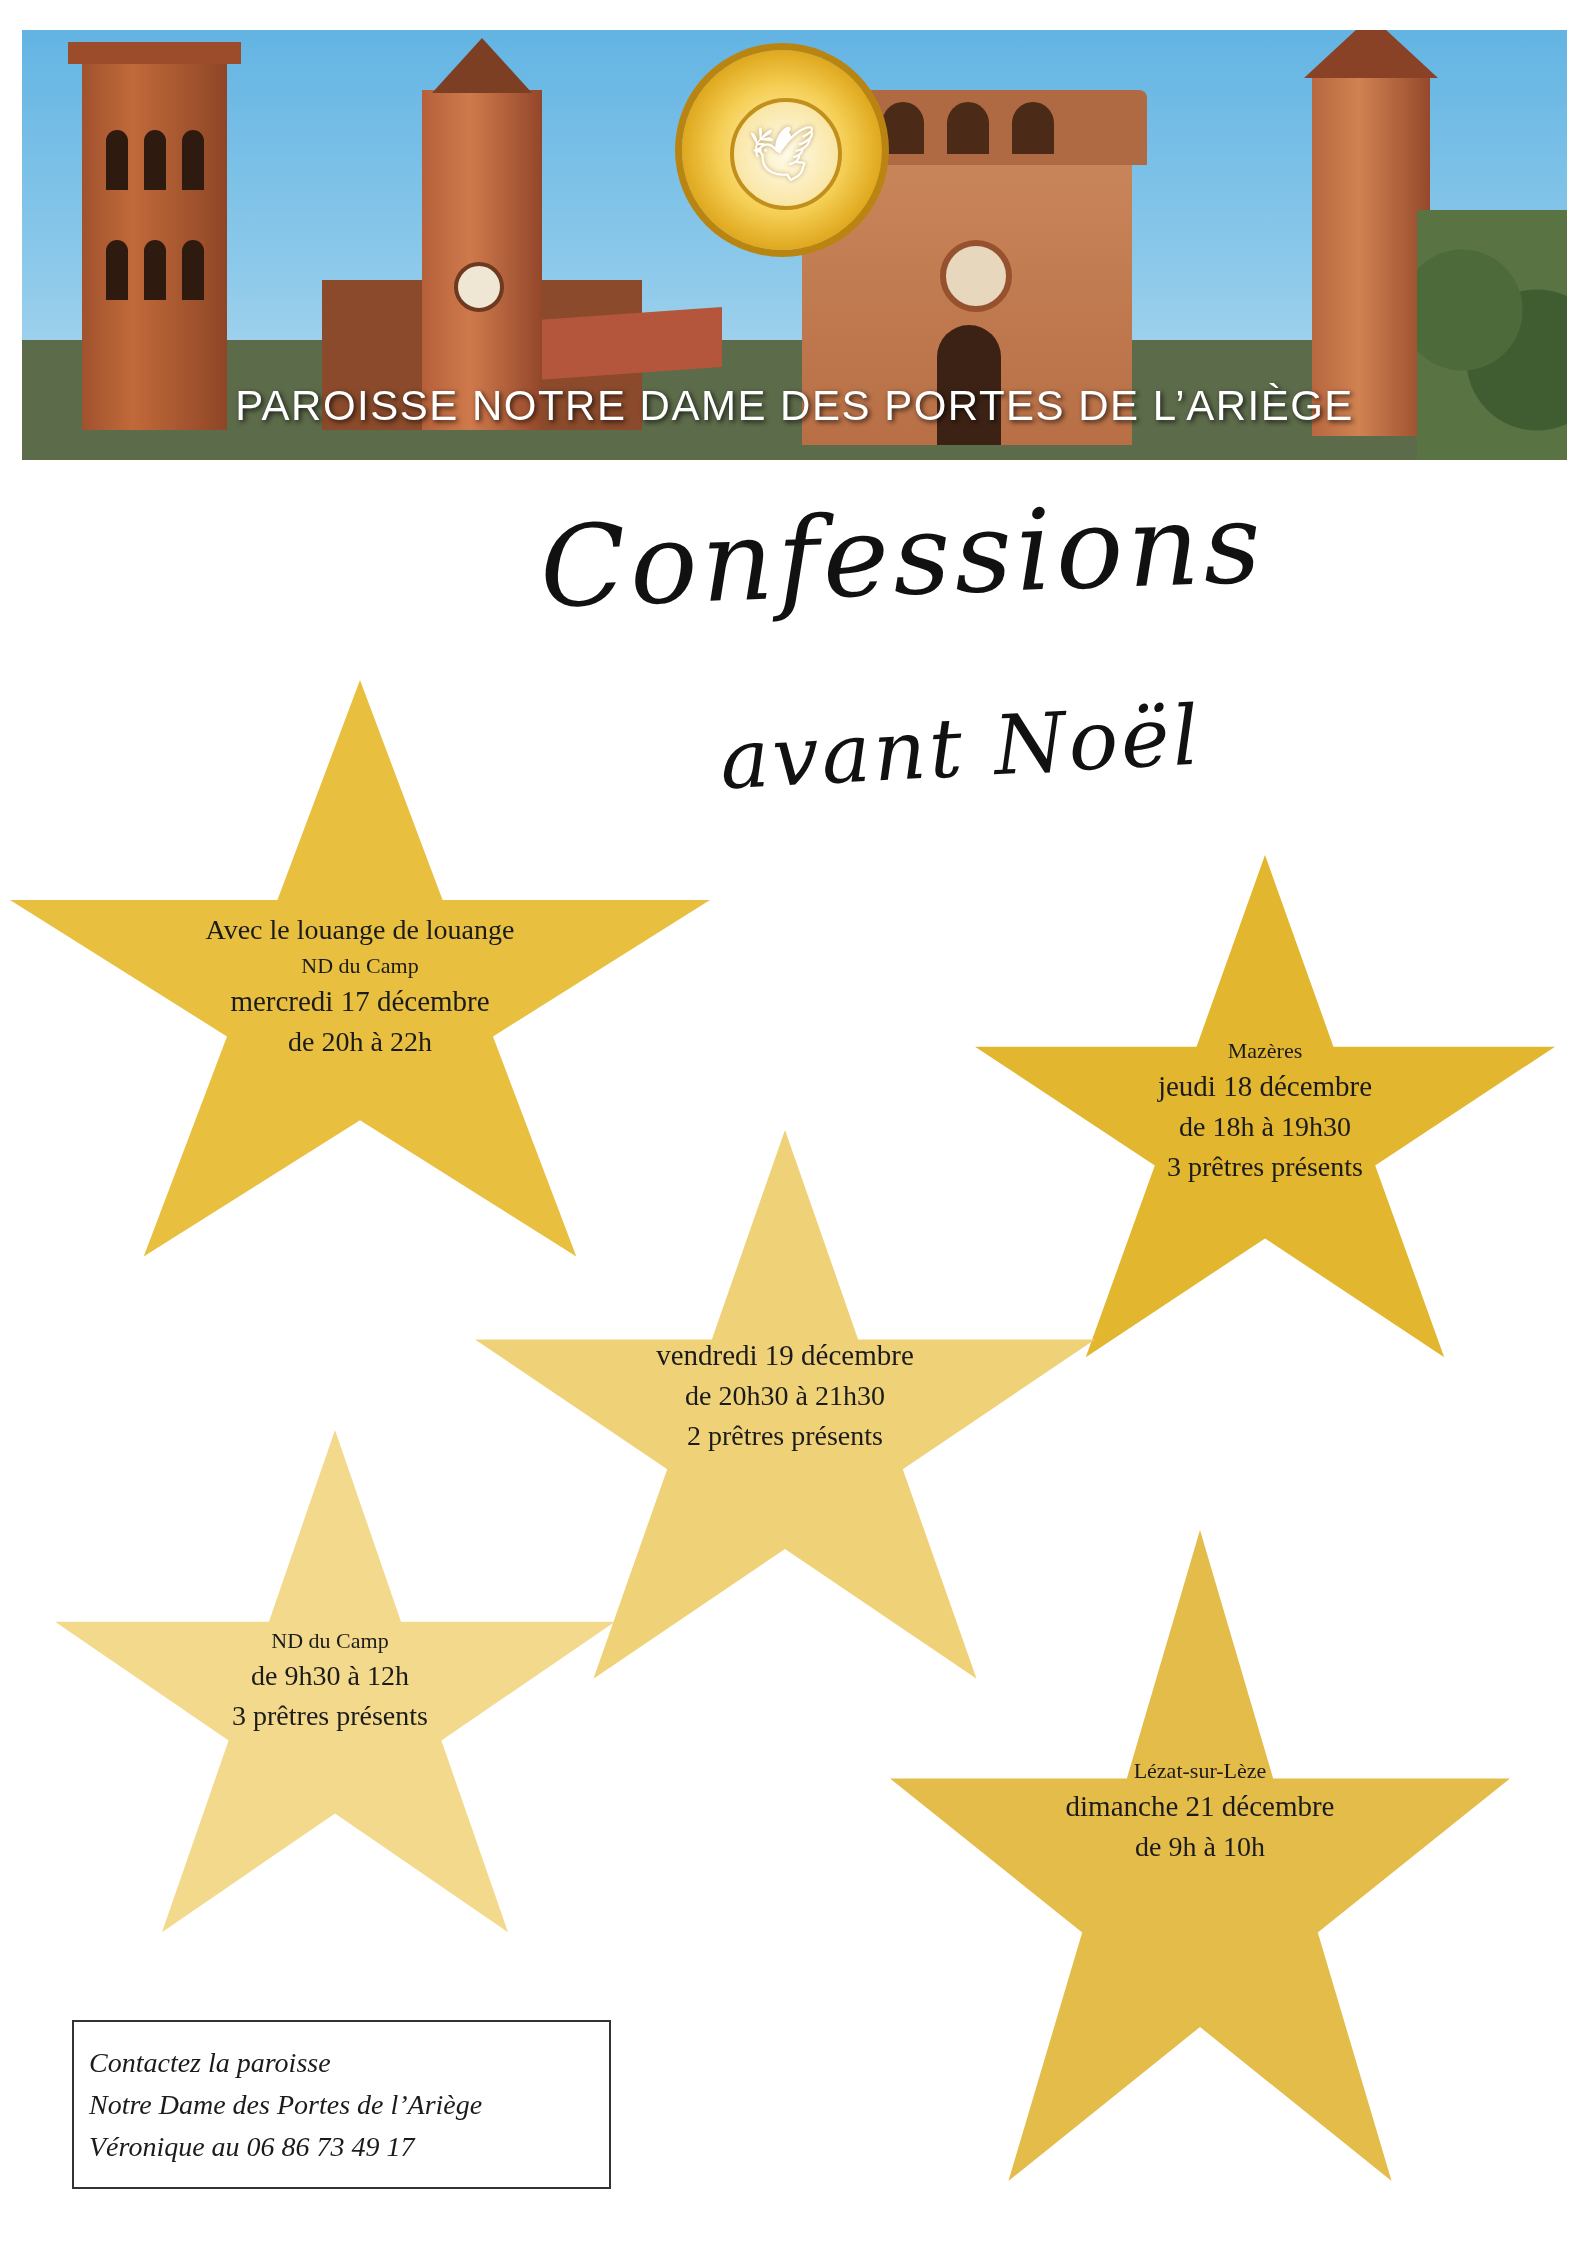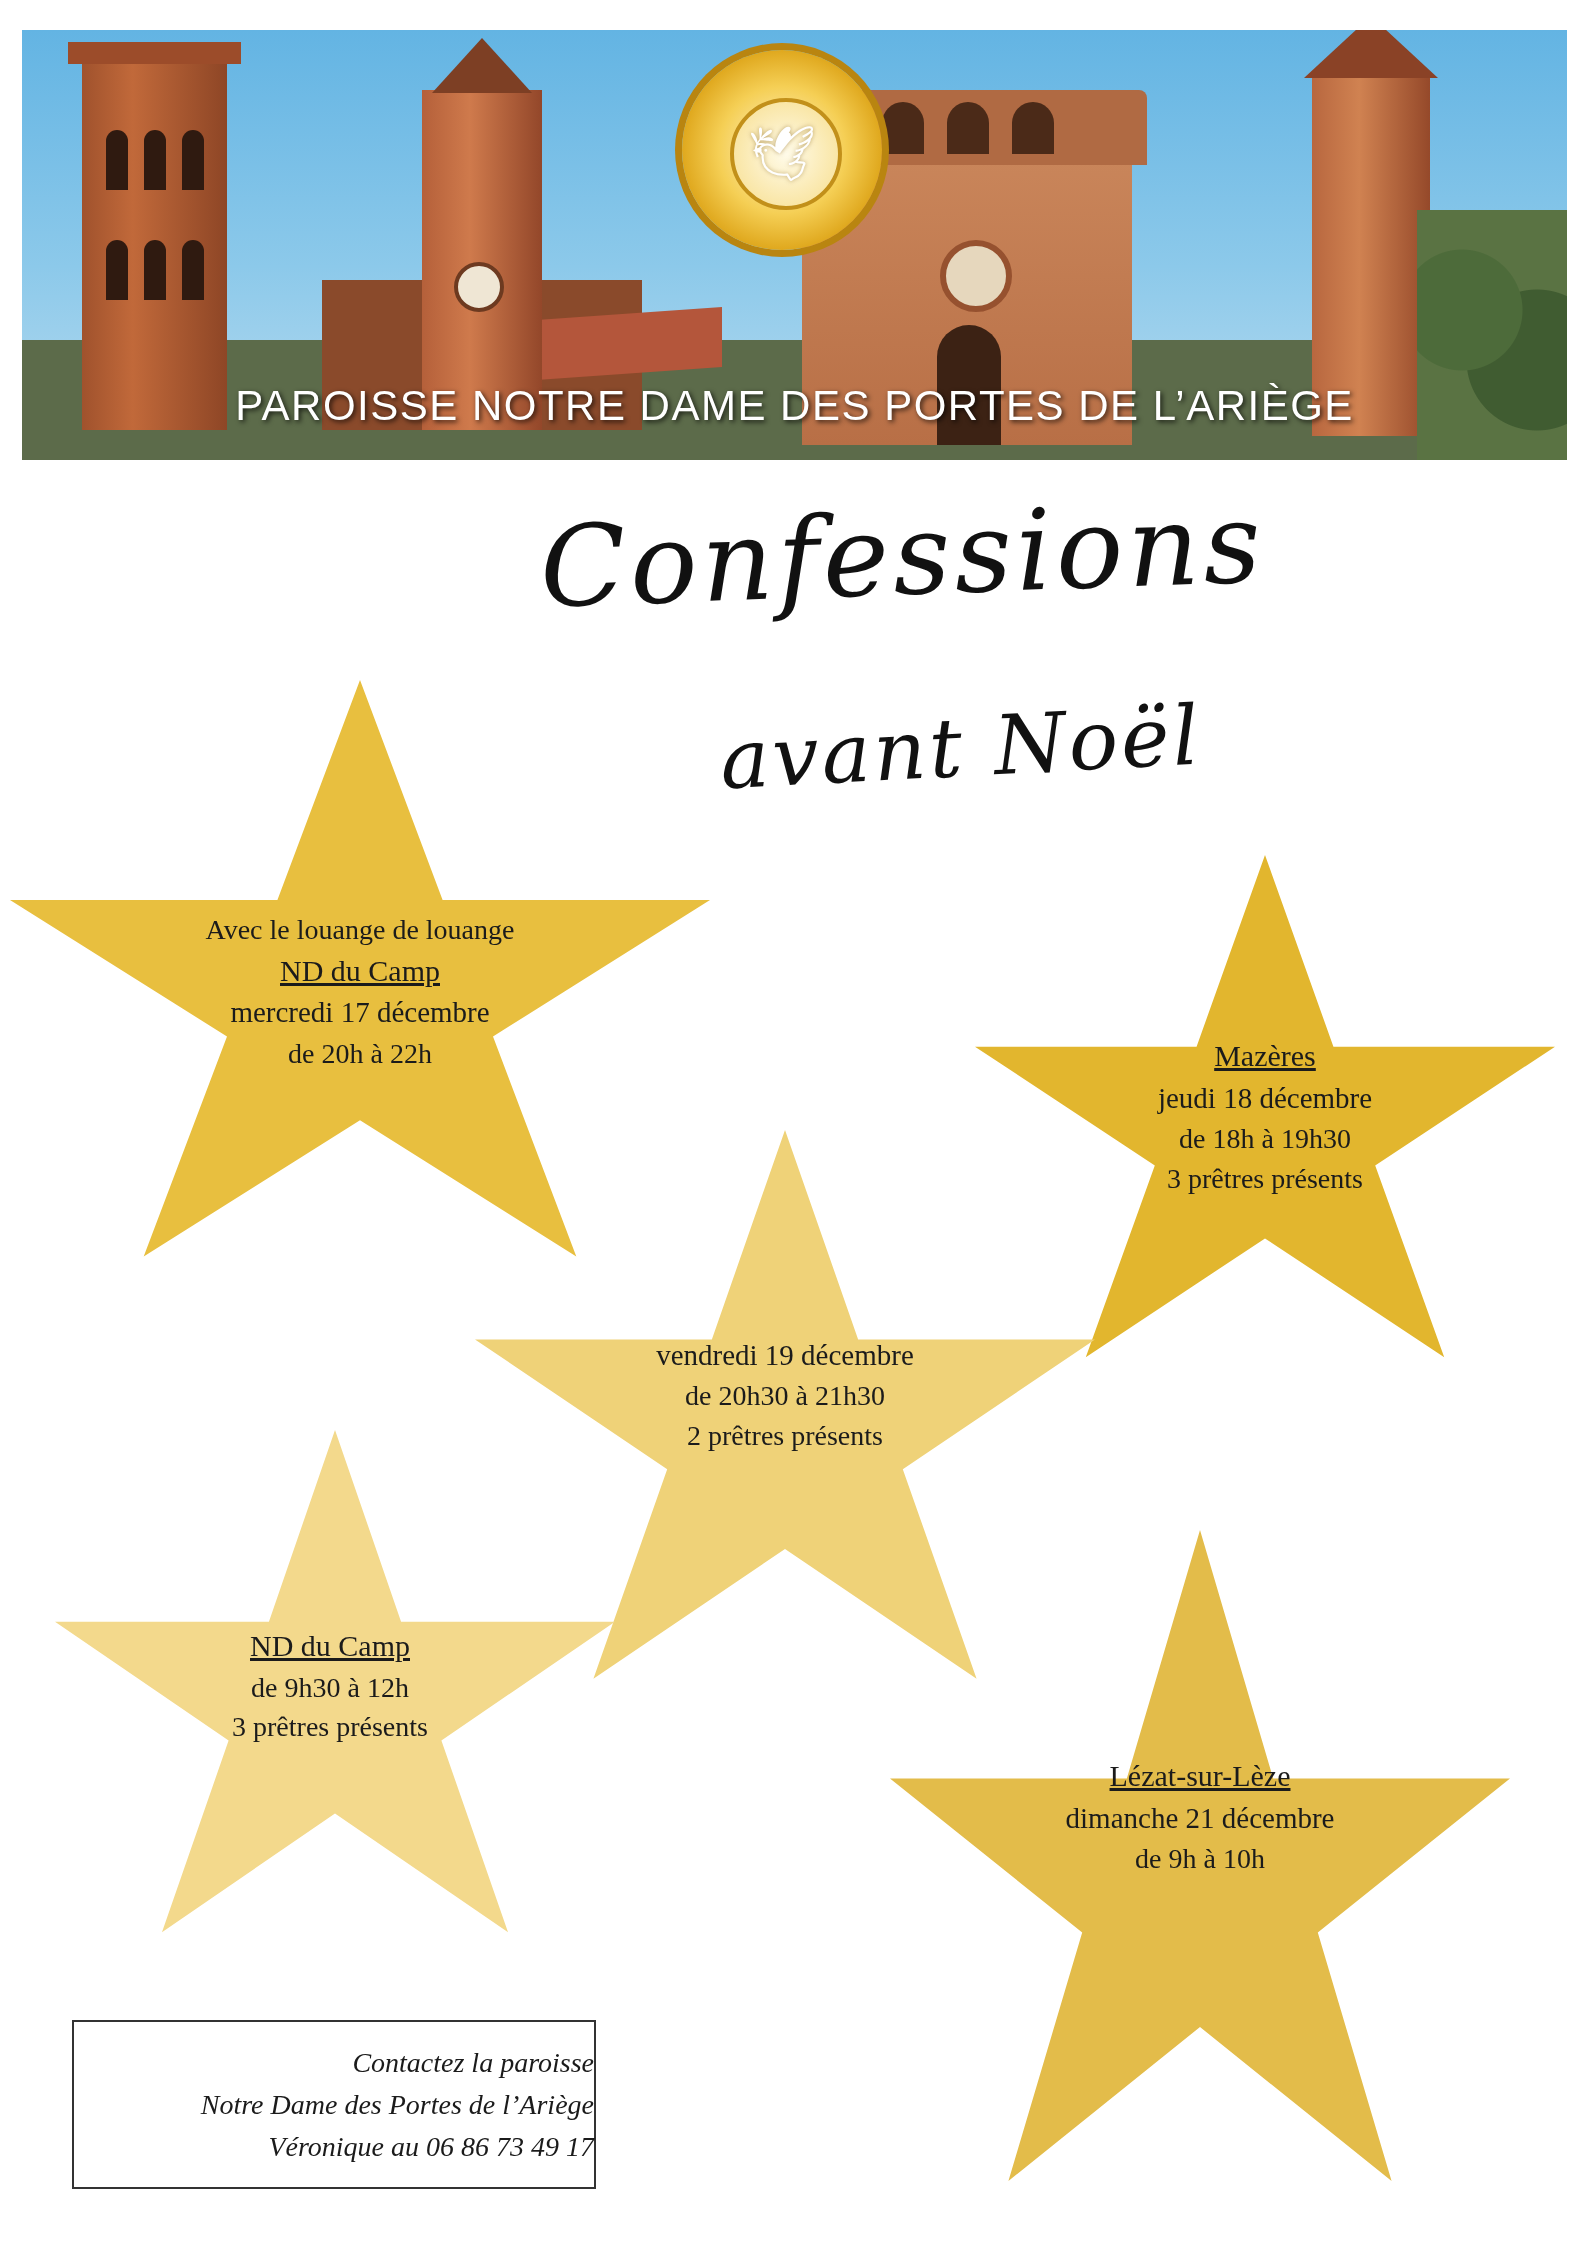--- a/index.html
+++ b/index.html
@@ -235,36 +235,37 @@
                        50% 71%, 19.1% 93%, 31% 57.5%, 0% 35.5%, 38.2% 35.5%);
   }
   .star-text {
     position: absolute;
     text-align: center;
     color: #1b1b1b;
     line-height: 1.42;
     font-family: "Liberation Serif", serif;
   }
   .st-line { display: block; font-size: 28px; }
-  .st-head { display: block; font-size: 30px; text-decoration: underline; }
+  .st-head { display: block; font-size: 22px; }
   .st-ital { display: block; font-size: 29px; }
 
   
   .contact-box {
     position: absolute;
     left: 72px;
     top: 2020px;
     width: 520px;
     height: 165px;
     border: 2px solid #333333;
     background: #ffffff;
     display: flex;
     flex-direction: column;
-    align-items: flex-end;
+    align-items: flex-start;
     justify-content: center;
+    padding-left: 15px;
   }
   .contact-box span {
     display: block;
     font-style: italic;
     font-size: 28px;
     color: #1b1b1b;
     line-height: 1.5;
     text-align: center;
   }
 </style>

